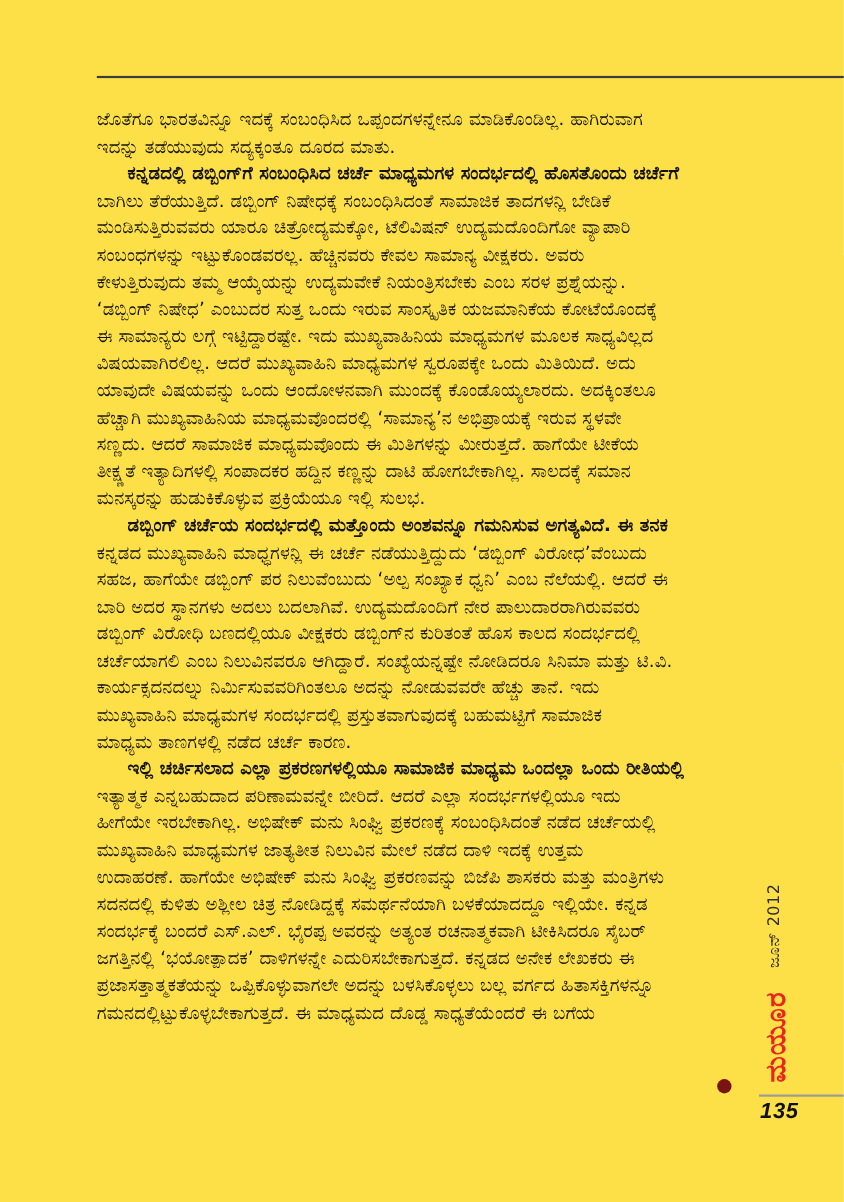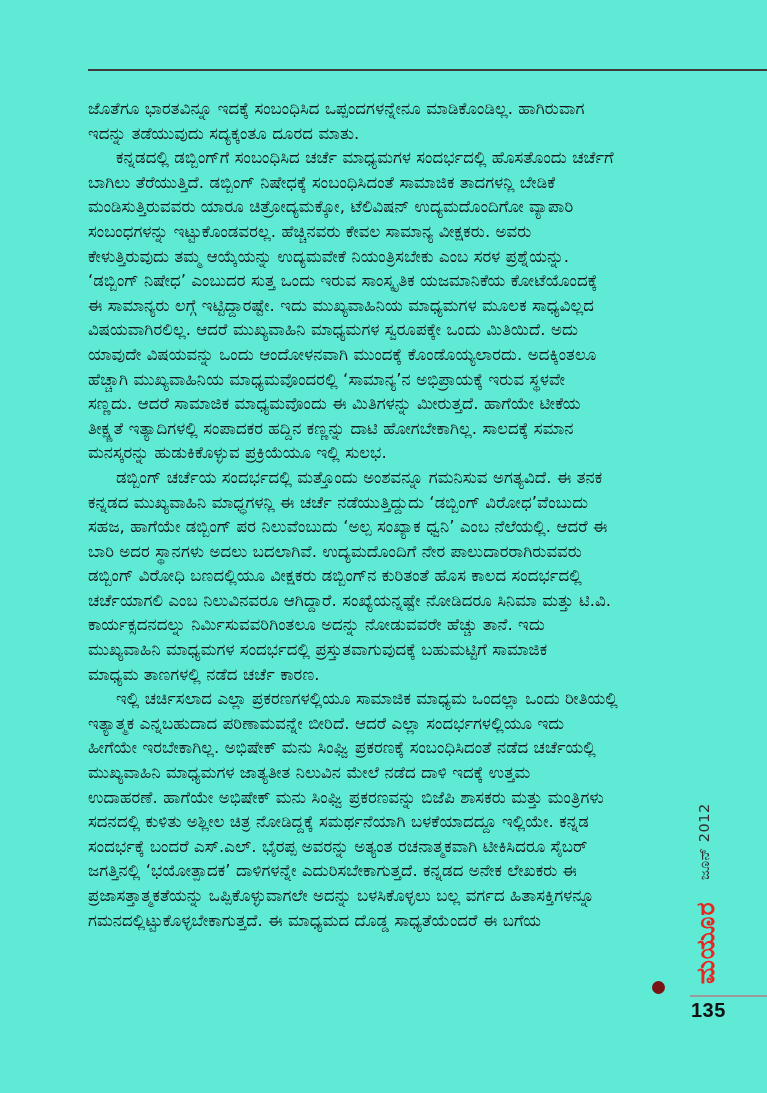--- a/index.html
+++ b/index.html
@@ -3,21 +3,21 @@
 <meta charset="utf-8">
 <style>
   html, body { margin: 0; padding: 0; }
   body {
     width: 767px; height: 1093px;
     background: #ffffff;
     position: relative;
     font-family: "DejaVu Sans", "Liberation Sans", sans-serif;
     overflow: hidden;
   }
-  .page { position: absolute; inset: 0; background: #5eead4; }
+  .page { position: absolute; inset: 0; background: #fde047; }
 
   .top-rule {
     position: absolute;
     left: 88px; top: 69px;
     width: 679px; height: 2px;
     background: #3d3b3b;
   }
 
   .article-body {
     position: absolute;
@@ -26,21 +26,21 @@
     color: #141414;
   }
   .paragraph { margin: 0; padding: 0; }
   .text-line {
     height: 24.6px;
     line-height: 24.6px;
     font-size: 16.5px;
     white-space: nowrap;
     letter-spacing: 0.1px;
   }
-  .paragraph.indented .text-line:first-child { padding-left: 28px; }
+  .paragraph.indented .text-line:first-child { padding-left: 28px; font-weight: bold; }
 
   .vertical-anchor {
     position: absolute;
     transform: rotate(-90deg);
     transform-origin: 0 0;
     white-space: nowrap;
   }
   .issue-date-vertical {
     left: 696px; top: 880px;
     font-size: 14.5px;
@@ -71,20 +71,21 @@
   }
 
   .page-number {
     position: absolute;
     left: 691px; top: 999px;
     font-family: "Liberation Sans", sans-serif;
     font-size: 20px;
     font-weight: bold;
     color: #111111;
     letter-spacing: 0.5px;
+    font-style: italic;
   }
 </style>
 </head>
 <body>
 
 <div class="page">
 
   <div class="top-rule"></div>
 
   <div class="article-body" id="article-body">

